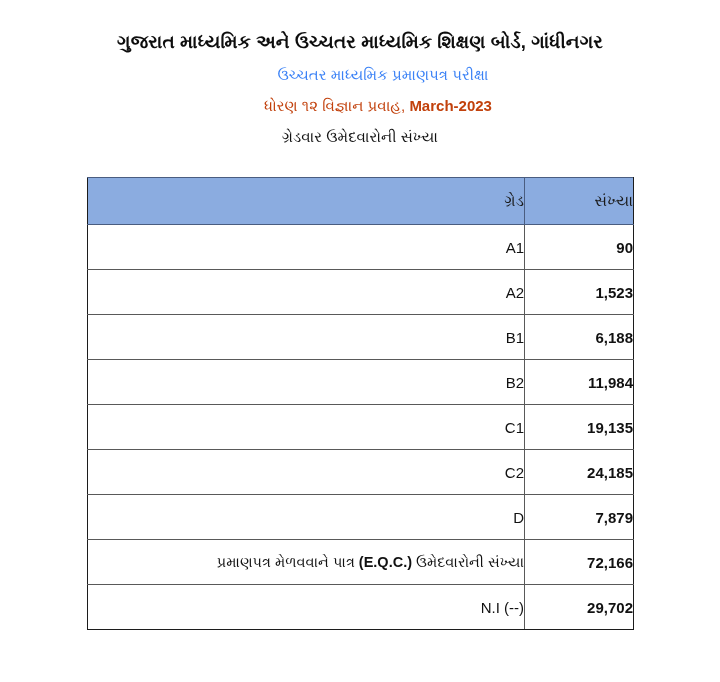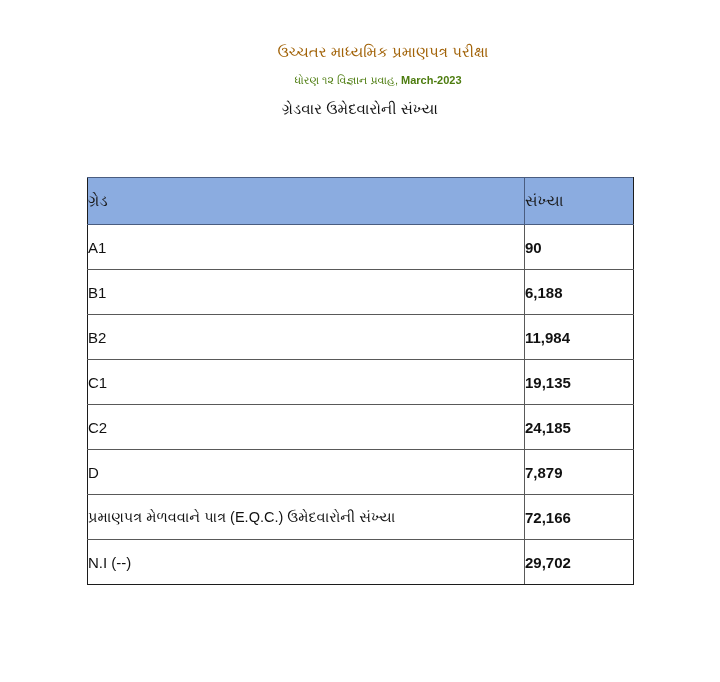--- a/index.html
+++ b/index.html
@@ -34,29 +34,29 @@
     font-weight: bold;
     letter-spacing: 0.1px;
     line-height: 1.25;
     color: #0d0d0d;
   }
   .title-line2 {
     font-size: 15px;
     font-weight: normal;
     margin-top: 13px;
     line-height: 1.25;
-    color: #a16207;
+    color: #3b82f6;
     padding-left: 46px;
   }
   .title-line3 {
-    font-size: 11px;
+    font-size: 15px;
     font-weight: normal;
     margin-top: 12px;
     line-height: 1.25;
-    color: #4d7c0f;
+    color: #c2410c;
     margin-left: 36px;
   }
   .title-line3 .bold-seg {
     font-weight: bold;
   }
   .title-line4 {
     font-size: 15px;
     font-weight: normal;
     margin-top: 12px;
     line-height: 1.25;
@@ -78,21 +78,21 @@
   }
   table.grade-table col.c-grade { width: 437px; }
   table.grade-table col.c-count { width: 109px; }
 
   table.grade-table th,
   table.grade-table td {
     border: 1px solid #595959;
     padding: 0;
     height: 44px;
     vertical-align: middle;
-    text-align: left;
+    text-align: right;
     font-size: 15px;
   }
   table.grade-table thead th {
     background: #8BACE0;
     font-weight: normal;
     font-size: 15.5px;
     color: #1a1a1a;
     height: 46px;
     border-color: #4a5d80;
   }
@@ -105,32 +105,33 @@
     font-size: 15.5px;
   }
   td.count-cell {
     font-weight: bold;
     color: #111;
     font-size: 15.5px;
   }
   td.grade-cell.long-label {
     font-size: 14.5px;
   }
-  td.grade-cell .bold-seg { font-weight: normal; }
+  td.grade-cell .bold-seg { font-weight: bold; }
 
   tbody tr:last-child td { border-bottom-color: #1c1c1c; }
   tbody tr td:first-child { border-left-color: #1c1c1c; }
   tbody tr td:last-child { border-right-color: #1c1c1c; }
 </style>
 </head>
 <body>
 
 <div class="page">
 
   <div class="heading">
+    <div class="title-line1">ગુજરાત માધ્યમિક અને ઉચ્ચતર માધ્યમિક શિક્ષણ બોર્ડ, ગાંધીનગર</div>
     <div class="title-line2">ઉચ્ચતર માધ્યમિક પ્રમાણપત્ર પરીક્ષા</div>
     <div class="title-line3">
       <span>ધોરણ ૧૨ વિજ્ઞાન પ્રવાહ, </span><span class="bold-seg">March-2023</span>
     </div>
     <div class="title-line4">ગ્રેડવાર ઉમેદવારોની સંખ્યા</div>
   </div>
 
   <div class="table-wrap">
     <table class="grade-table">
       <colgroup>
@@ -140,20 +141,24 @@
       <thead>
         <tr>
           <th class="head-grade">ગ્રેડ</th>
           <th class="head-count">સંખ્યા</th>
         </tr>
       </thead>
       <tbody>
         <tr>
           <td class="grade-cell">A1</td>
           <td class="count-cell">90</td>
+        </tr>
+        <tr>
+          <td class="grade-cell">A2</td>
+          <td class="count-cell">1,523</td>
         </tr>
         <tr>
           <td class="grade-cell">B1</td>
           <td class="count-cell">6,188</td>
         </tr>
         <tr>
           <td class="grade-cell">B2</td>
           <td class="count-cell">11,984</td>
         </tr>
         <tr>

